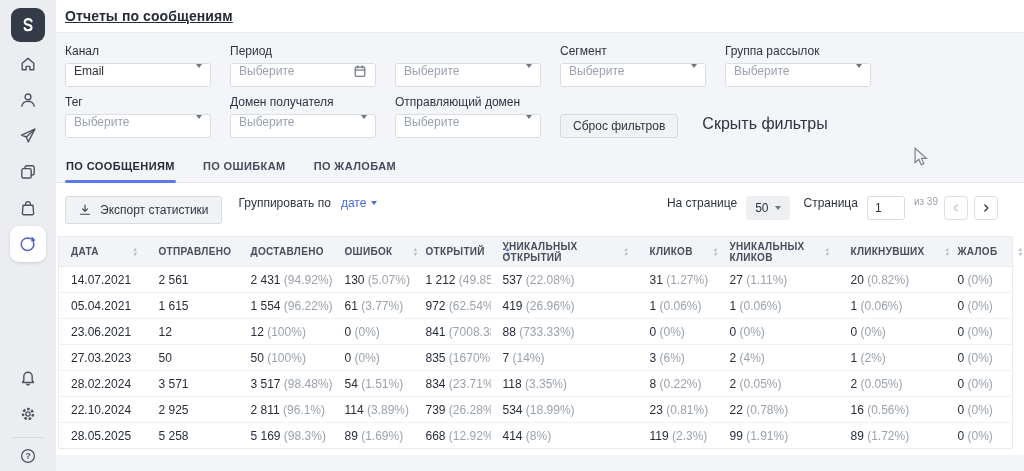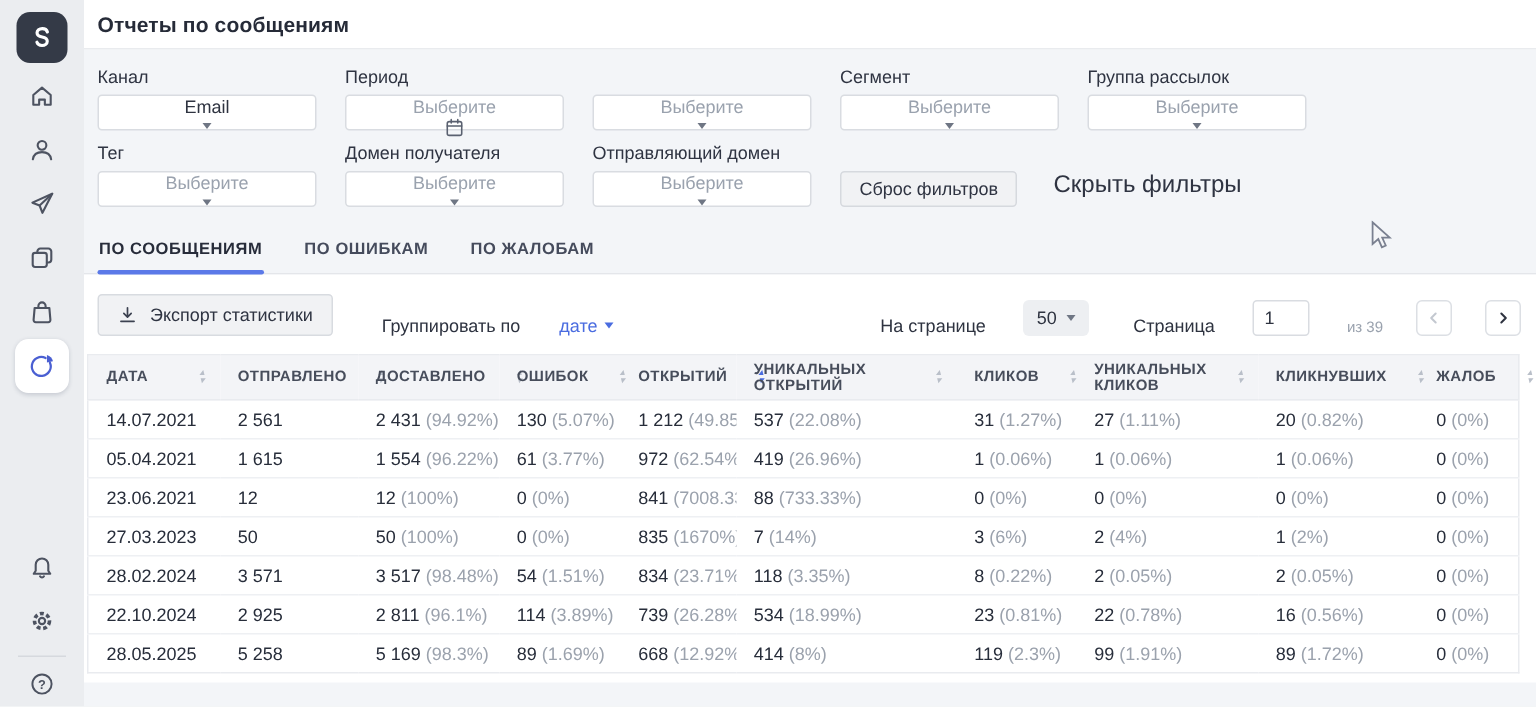--- a/index.html
+++ b/index.html
@@ -11,45 +11,45 @@
   .side-item { position:absolute; left:50%; transform:translateX(-50%); color:#4d5361; display:flex; align-items:center; justify-content:center; }
   .side-item svg { width:20px; height:20px; display:block; }
   .logo-tile { top:8px; width:34px; height:34px; background:#343a47; border-radius:9px; }
   .logo-tile svg { width:20px; height:20px; }
   .active-tile { top:226px; width:36px; height:36px; background:#ffffff; border-radius:9px; box-shadow:0 1px 3px rgba(40,50,80,.18); color:#4a5fd2; }
   .divider { position:absolute; left:12px; width:32px; height:1px; background:#d6d9de; top:437px; }
 
   
   .main { position:absolute; left:56px; top:0; width:968px; height:471px; }
   .topbar { height:33px; background:#fff; border-bottom:1px solid #e9ebee; display:flex; align-items:center; padding-left:9px; }
-  .topbar h1 { font-size:14px; font-weight:700; color:#262b38; letter-spacing:.1px; }
+  .topbar h1 { font-size:14px; font-weight:700; color:#262b38; letter-spacing:.1px;text-decoration:underline; }
 
   
   .filters { padding:11px 0 0 9px; }
   .f-row { display:flex; align-items:flex-end; }
   .f-row + .f-row { margin-top:8px; }
   .field { width:146px; margin-right:19px; }
   .field-label { font-size:12px; color:#2f3442; margin-bottom:5px; }
-  .select { width:146px; height:24px; background:#fff; border:1px solid #d9dce1; border-radius:3px; display:flex; align-items:center; justify-content:space-between; padding:0 8px; font-size:12px; cursor:pointer;flex-direction:column; }
+  .select { width:146px; height:24px; background:#fff; border:1px solid #d9dce1; border-radius:3px; display:flex; justify-content:space-between; padding:0 8px; font-size:12px; cursor:pointer; }
   .placeholder { color:#9aa2ae; }
   .sel-value { color:#2e3340; }
   .caret { width:0; height:0; border-left:3.5px solid transparent; border-right:3.5px solid transparent; border-top:4.5px solid #6f7684; }
   .cal-icon svg { width:14px; height:14px; display:block; color:#5a6170; }
   .reset-btn { height:24px; padding:0 12px; background:#f1f2f4; border:1px solid #d6d9de; border-radius:3px; font-size:12px; color:#2f3442; font-family:inherit; cursor:pointer; }
   .hide-link { margin-left:24px; margin-bottom:5px; font-size:16px; color:#2f3442; cursor:pointer; }
 
   
   .tabs { margin-top:14px; padding-left:9px; border-bottom:1px solid #e4e6ea; display:flex; gap:26px; }
   .tab { font-size:11px; font-weight:700; letter-spacing:.4px; color:#454b5c; padding:8px 1px 10px; position:relative; cursor:pointer; }
   .tab.active { color:#272c3a; }
   .tab.active::after { content:""; position:absolute; left:0; right:0; bottom:-1px; height:3px; background:#5b79e8; border-radius:2px; }
 
   
   .table-section { background:#fff; height:272px; padding-top:13px; }
-  .toolbar { display:flex; align-items:flex-end; padding-left:9px; padding-right:10px;gap:16px; }
+  .toolbar { display:flex; align-items:flex-start; padding-left:9px; padding-right:26px; }
   .export-btn { height:28px; display:flex; align-items:center; gap:8px; padding:0 12px; background:#f1f2f4; border:1px solid #d8dbe0; border-radius:3px; font-size:12px; color:#2f3442; font-family:inherit; cursor:pointer; }
   .export-btn svg { width:14px; height:14px; color:#3c4250; }
   .group-label { margin-left:17px; font-size:12px; color:#2e3340; }
   .group-value { margin-left:10px; font-size:12px; color:#4a6ce0; display:flex; align-items:center; gap:5px; cursor:pointer; }
   .group-value .caret { border-top-color:#4a6ce0; }
   .spacer { flex:1; }
   .pp-label, .pg-label { font-size:12px; color:#2e3340; }
   .pp-select { margin-left:9px; height:24px; padding:0 9px; background:#edeff2; border-radius:4px; display:flex; align-items:center; gap:6px; font-size:12px; color:#2e3340; cursor:pointer; }
   .pg-label { margin-left:14px; }
   .page-input { margin-left:9px; width:38px; height:24px; border:1px solid #d9dce1; border-radius:3px; font-size:12px; color:#2e3340; padding:0 7px; font-family:inherit; }

